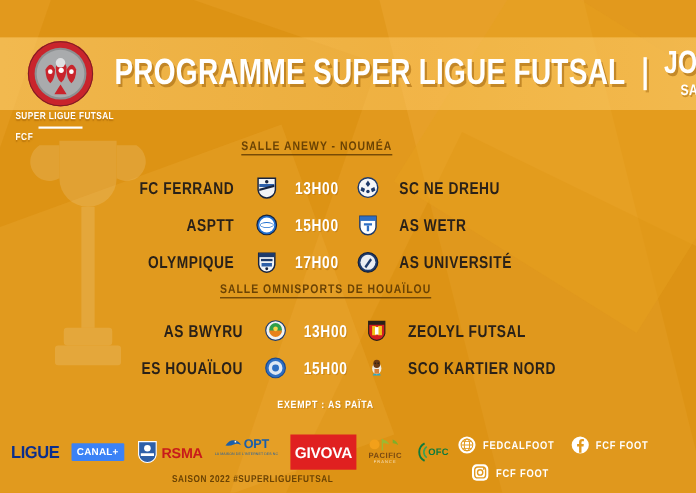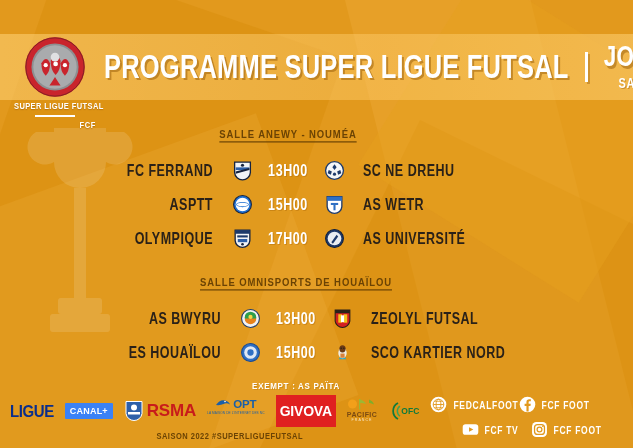--- a/index.html
+++ b/index.html
@@ -76,21 +76,21 @@
     position: absolute;
     top: 34px; left: 0;
     width: 633px; height: 66px;
     background: linear-gradient(90deg, rgba(255,215,130,0.25) 0%, rgba(255,205,110,0.05) 60%, rgba(255,215,130,0.22) 100%);
   }
 
   .crest-wrap {
     position: absolute;
     left: 14px; top: 34px;
     width: 82px;
-    text-align: right;
+    text-align: left;
   }
   .crest { width: 62px; height: 62px; display: block; margin: 2px auto 0; }
 
   .crest-sub {
     margin-top: 3px;
     font-size: 7.5px;
     font-weight: 700;
     letter-spacing: 0.4px;
     color: #ffffff;
     text-shadow: 0 1px 1px rgba(140,80,0,0.45);
@@ -149,21 +149,21 @@
     color: #ffffff;
     letter-spacing: 0.5px;
     transform: scaleY(1.25);
     text-shadow: 1px 1px 0 rgba(150,90,5,0.45);
     white-space: nowrap;
   }
 
   
   .venue-section { position: absolute; left: 0; width: 576px; }
   #venue-1 { top: 128px; }
-  #venue-2 { top: 276px; padding-left: 16px; }
+  #venue-2 { top: 258px; padding-left: 16px; }
 
   .venue-title {
     text-align: center;
     font-size: 9.5px;
     font-weight: 700;
     color: #6b4304;
     letter-spacing: 0.9px;
     text-decoration: underline;
     text-underline-offset: 3px;
     transform: scaleY(1.2);
@@ -253,21 +253,21 @@
     background: #3b82f6; color: #fff;
     font-size: 9px; font-weight: 700;
     padding: 3px 5px; letter-spacing: 0.2px;
     border-radius: 1px;
   }
   .korail-txt {
     font-size: 11px; font-weight: 700;
     color: rgba(255,255,255,0.55); letter-spacing: 0.6px;
   }
   .rsma-txt {
-    font-size: 17px; font-weight: 700; color: #c81b1b;
+    font-size: 13px; font-weight: 700; color: #c81b1b;
     letter-spacing: -0.2px; margin-left: 3px;
   }
   .opt-txt {
     font-size: 11.5px; font-weight: 700; color: #1a5fa8;
     letter-spacing: -0.2px;
   }
   .opt-sub {
     font-size: 3.2px; color: #1a5fa8; letter-spacing: 0.1px;
     text-align: center; margin-top: 1px;
   }
@@ -304,21 +304,20 @@
     width: 205px;
     display: flex;
     flex-wrap: wrap;
   }
   .social-item {
     width: 50%;
     display: flex;
     align-items: center;
     gap: 6px;
     height: 25px;
-    justify-content: flex-end;
   }
   .social-item.right-col { justify-content: flex-start; }
   .social-icon { width: 17px; height: 17px; flex: 0 0 auto; }
   .social-label {
     font-size: 8.5px; font-weight: 700; color: #ffffff;
     letter-spacing: 0.7px; transform: scaleY(1.2);
     white-space: nowrap;
   }
 </style>
 </head>
@@ -579,27 +578,20 @@
       </div>
 
       <div class="social-item right-col">
         <svg class="social-icon" viewBox="0 0 24 24">
           <circle cx="12" cy="12" r="11" fill="#ffffff"></circle>
           <path d="M13.6 22 v-8 h2.6 l0.4 -3.1 h-3 v-2 c0 -0.9 0.25 -1.5 1.55 -1.5 h1.6 V4.6 c-0.28 -0.04 -1.23 -0.12 -2.34 -0.12 c-2.32 0 -3.9 1.4 -3.9 4 v2.4 H7.9 V14 h2.6 v8 z" fill="#e2991d"></path>
         </svg>
         <span class="social-label">FCF FOOT</span>
       </div>
 
-      <div class="social-item" style="padding-left:30px;">
-        <svg class="social-icon" viewBox="0 0 24 24">
-          <rect x="1" y="4.5" width="22" height="15" rx="4" fill="#ffffff"></rect>
-          <path d="M10 8.8 l6 3.2 -6 3.2 z" fill="#e2991d"></path>
-        </svg>
-        <span class="social-label">FCF TV</span>
-      </div>
 
       <div class="social-item right-col" style="padding-left:12px;">
         <svg class="social-icon" viewBox="0 0 24 24">
           <rect x="1.5" y="1.5" width="21" height="21" rx="6" fill="#ffffff"></rect>
           <rect x="5" y="5" width="14" height="14" rx="4.2" fill="none" stroke="#e2991d" stroke-width="1.8"></rect>
           <circle cx="12" cy="12" r="3.4" fill="none" stroke="#e2991d" stroke-width="1.8"></circle>
           <circle cx="16.6" cy="7.5" r="1.1" fill="#e2991d"></circle>
         </svg>
         <span class="social-label">FCF FOOT</span>
       </div>

